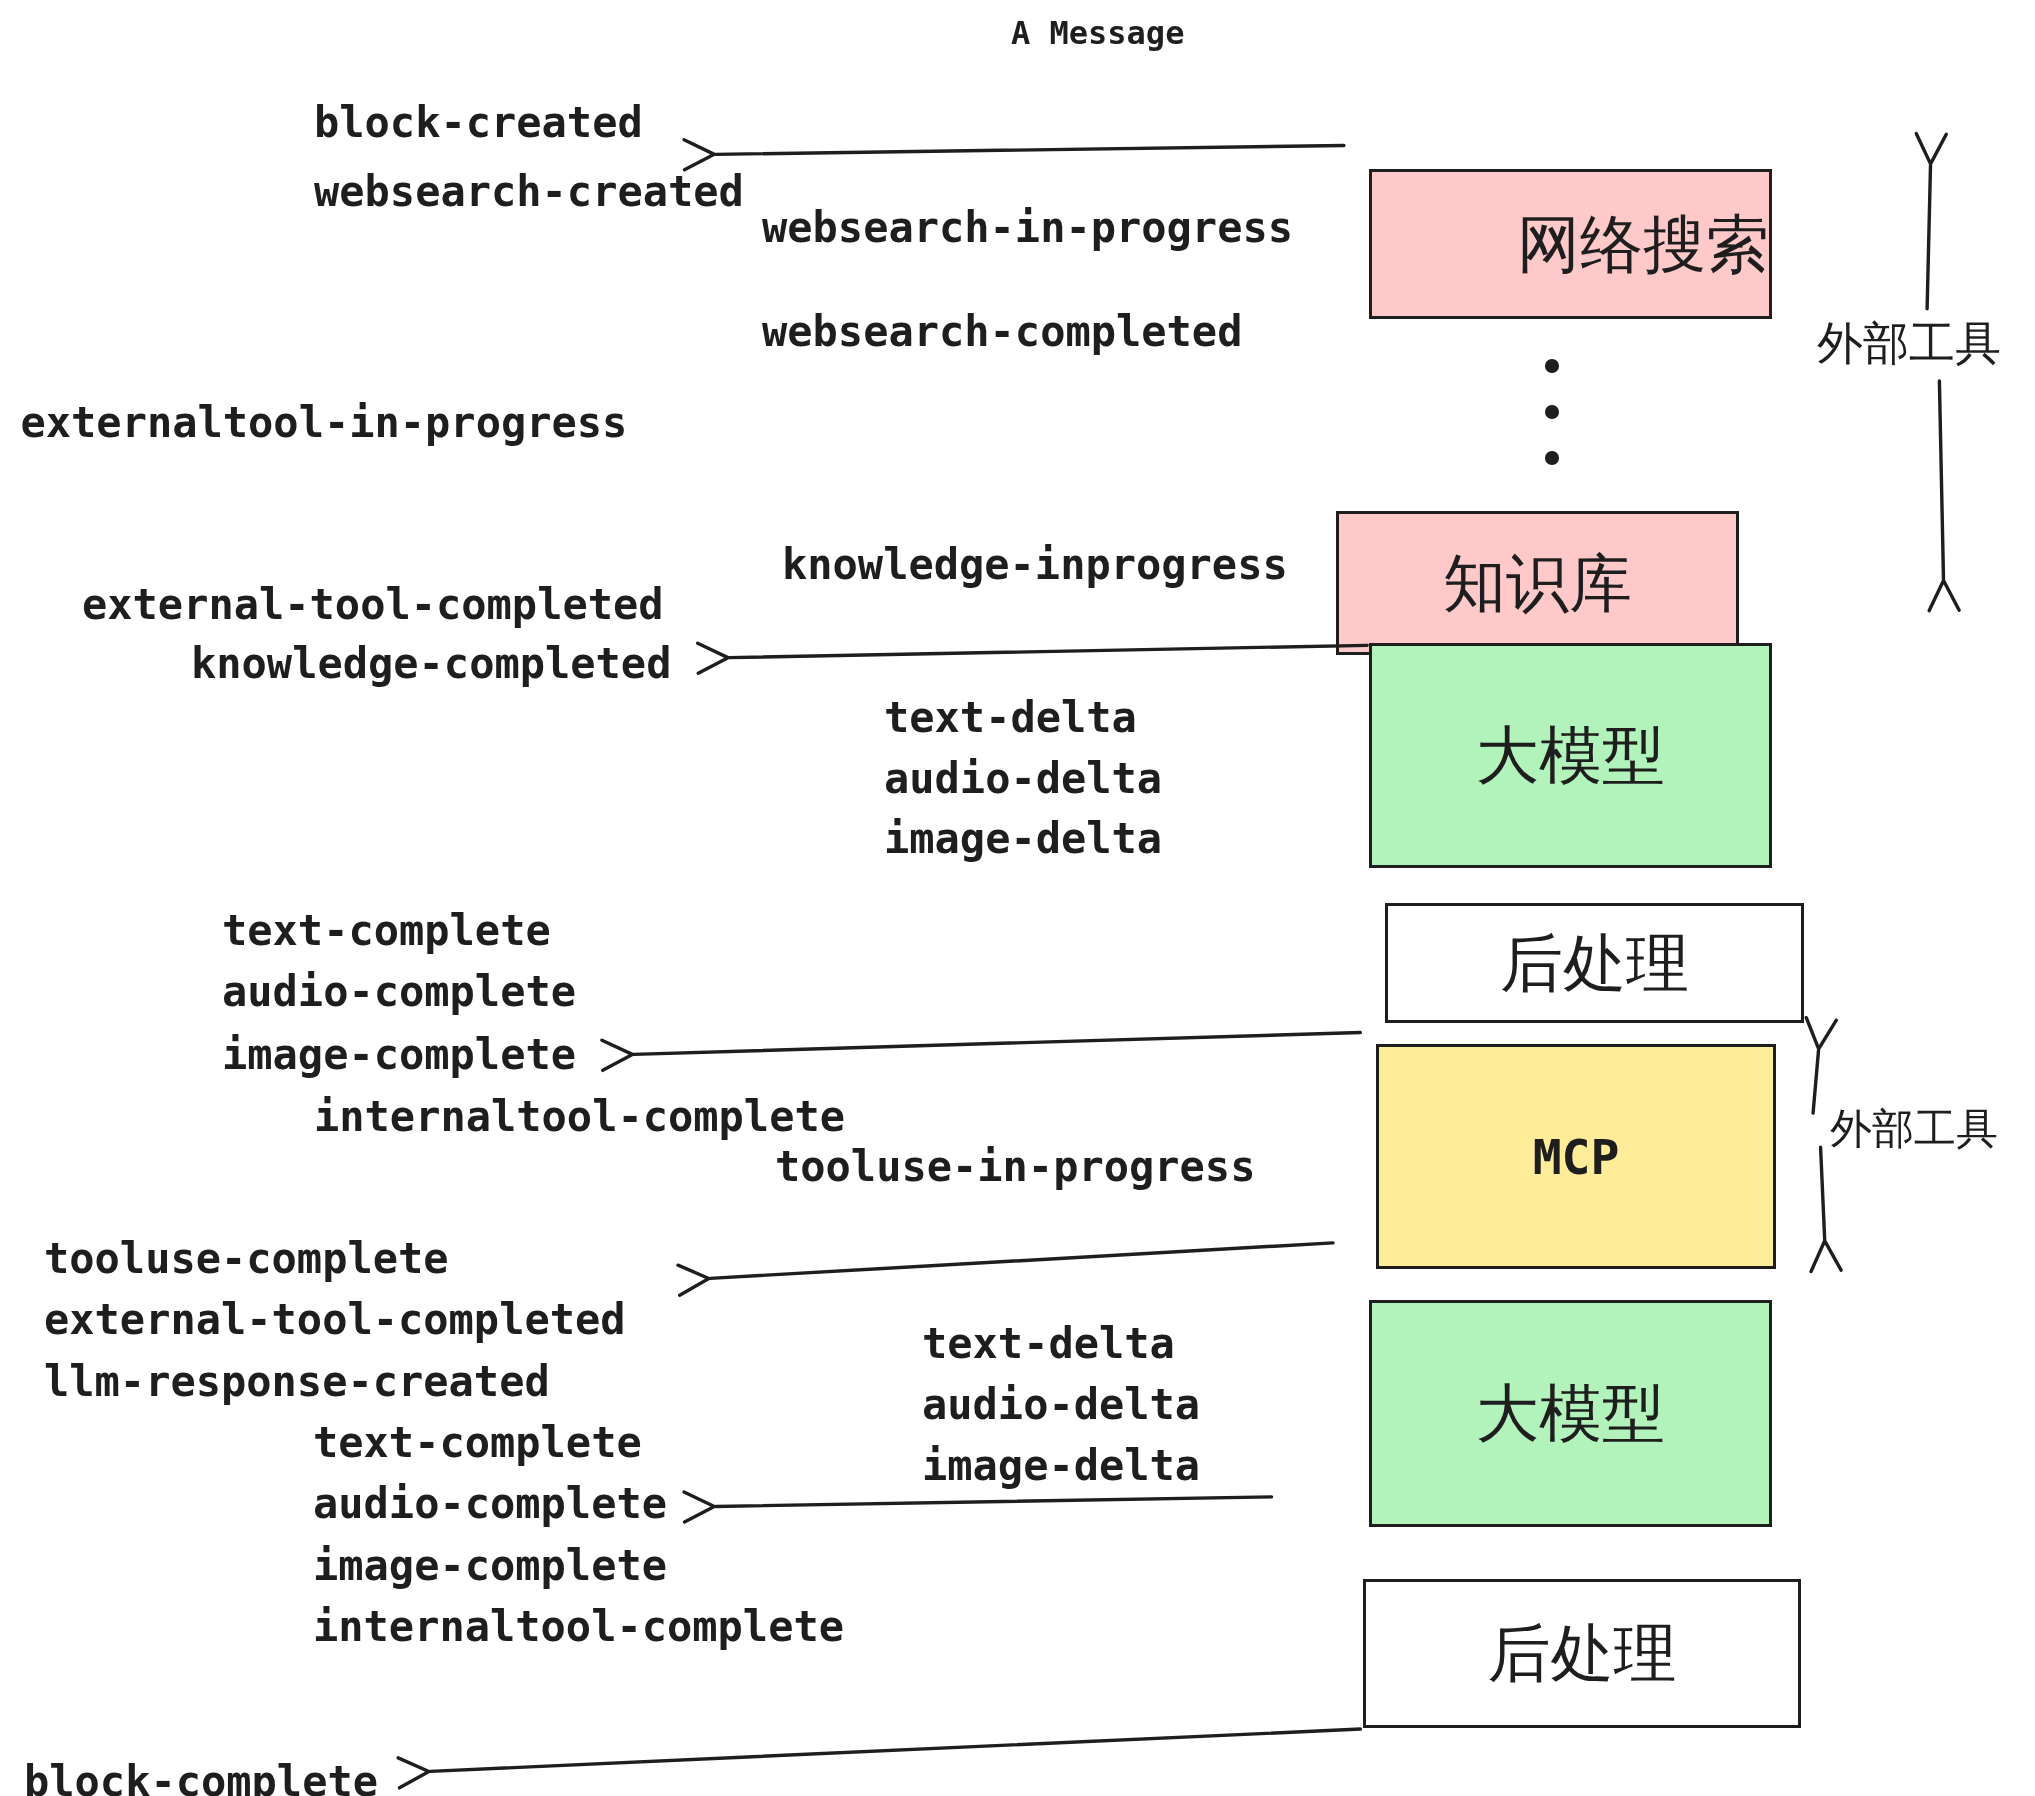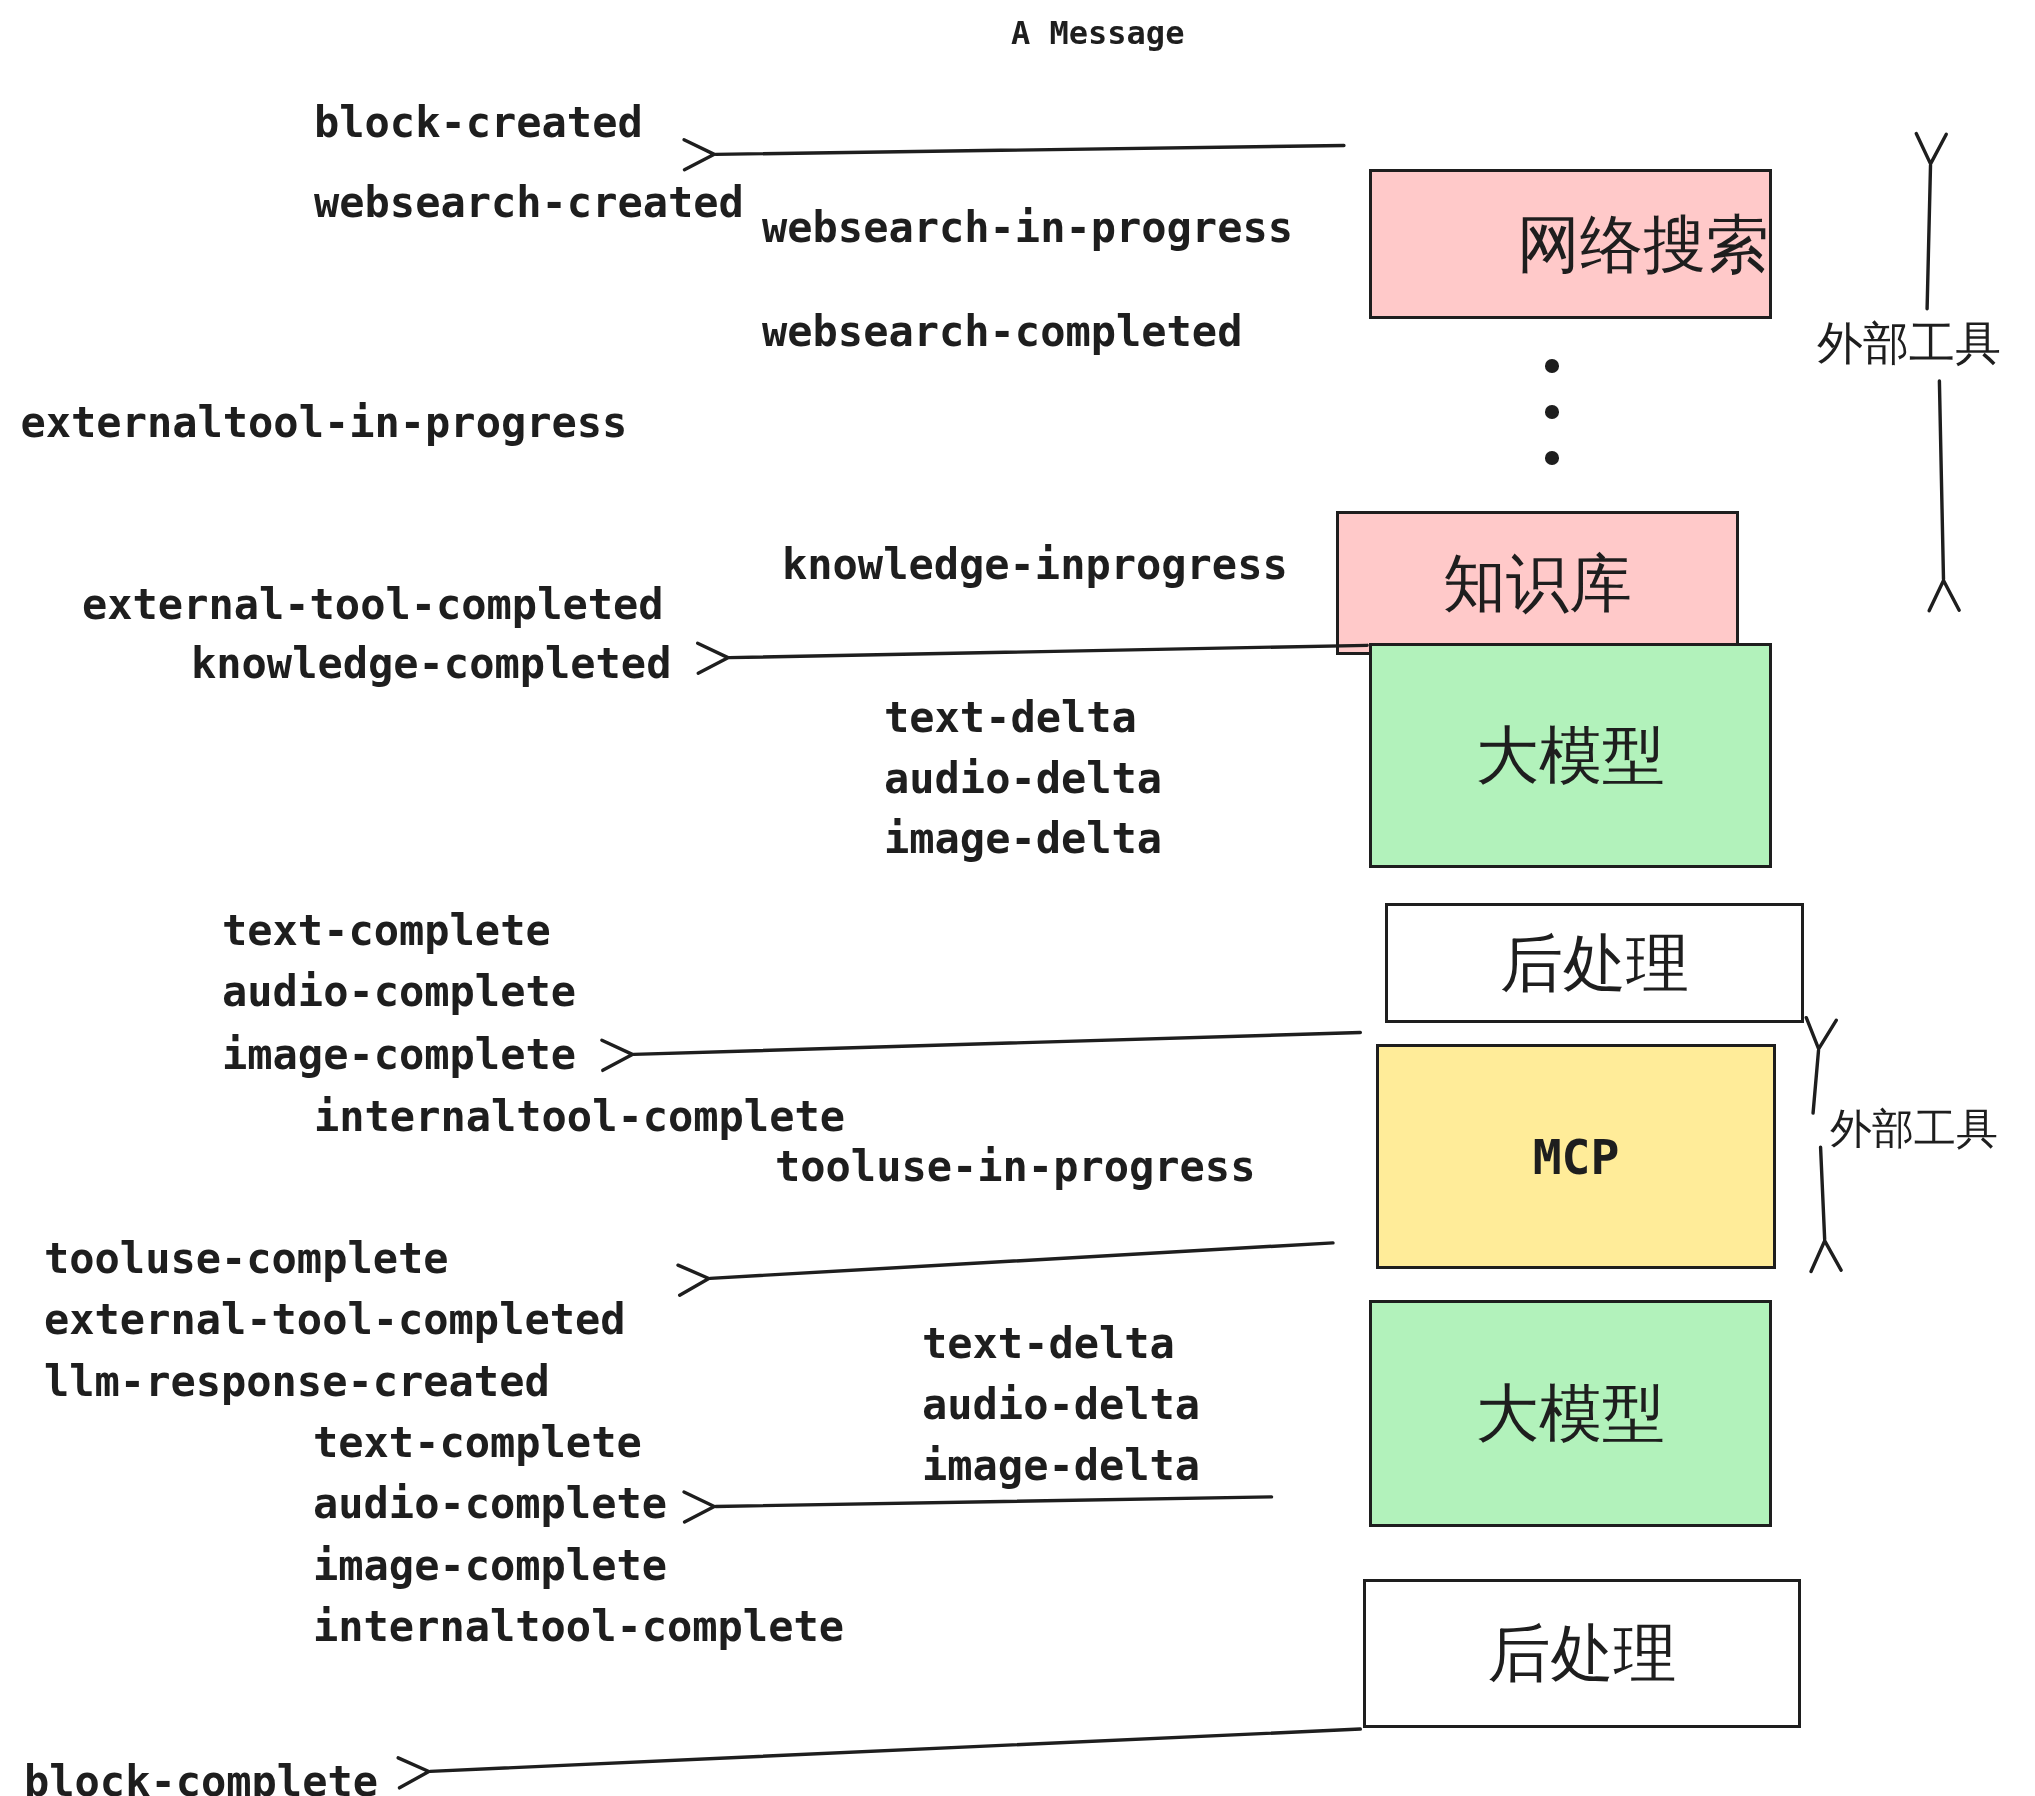--- a/index.html
+++ b/index.html
@@ -49,21 +49,21 @@
   .arrow-head-path{stroke:var(--c-stroke); stroke-width:5; fill:none; stroke-linecap:round; stroke-linejoin:round;}
 </style>
 </head>
 <body>
 
 <div class="canvas">
 
   <div class="title" style="left:1011px; top:17px;">A Message</div>
 
   <div class="event" style="left:314px;  top:102px;">block-created</div>
-  <div class="event" style="left:314px;  top:182px;">websearch-created</div>
+  <div class="event" style="left:314px;  top:171px;">websearch-created</div>
   <div class="event" style="left:762px; top:207px;">websearch-in-progress</div>
   <div class="event" style="left:762px; top:311px;">websearch-completed</div>
   <div class="event" style="left:20.5px;   top:402px;">externaltool-in-progress</div>
   <div class="event" style="left:782px; top:544px;">knowledge-inprogress</div>
   <div class="event" style="left:82px;  top:584px;">external-tool-completed</div>
   <div class="event" style="left:191px;  top:643px;">knowledge-completed</div>
   <div class="event" style="left:884px; top:697px;">text-delta</div>
   <div class="event" style="left:884px; top:758px;">audio-delta</div>
   <div class="event" style="left:884px; top:818px;">image-delta</div>
   <div class="event" style="left:222px;  top:910px;">text-complete</div>

